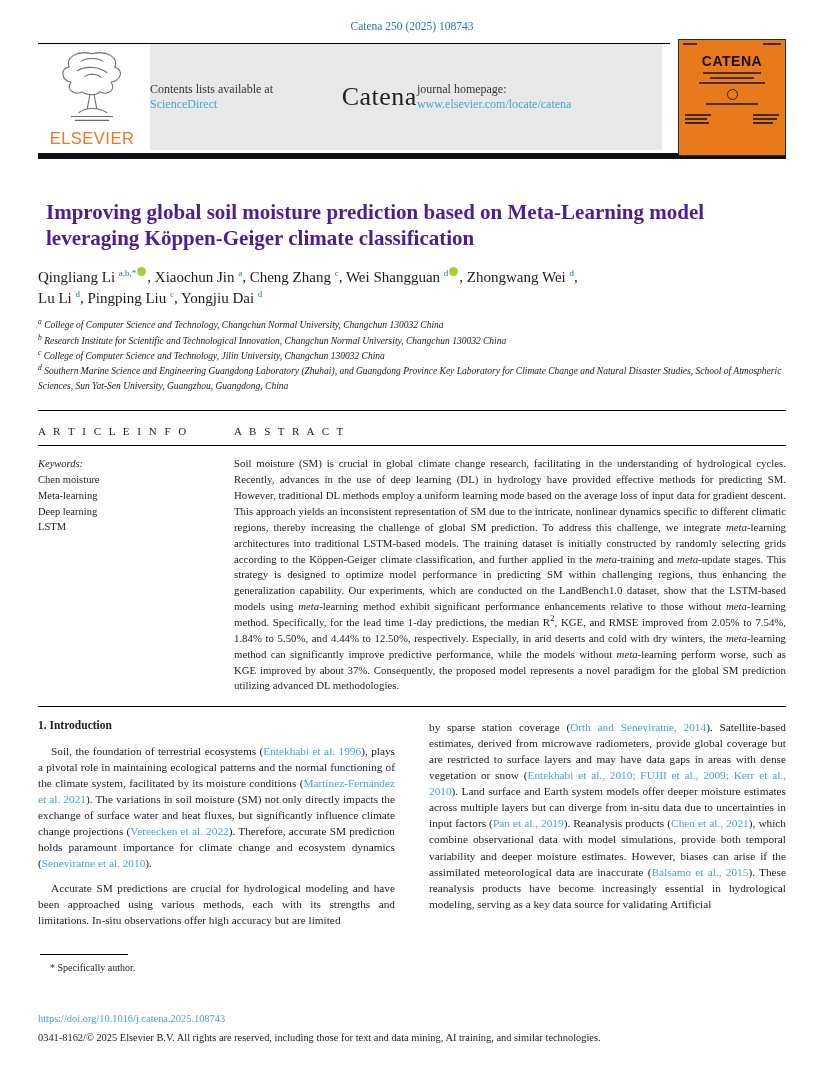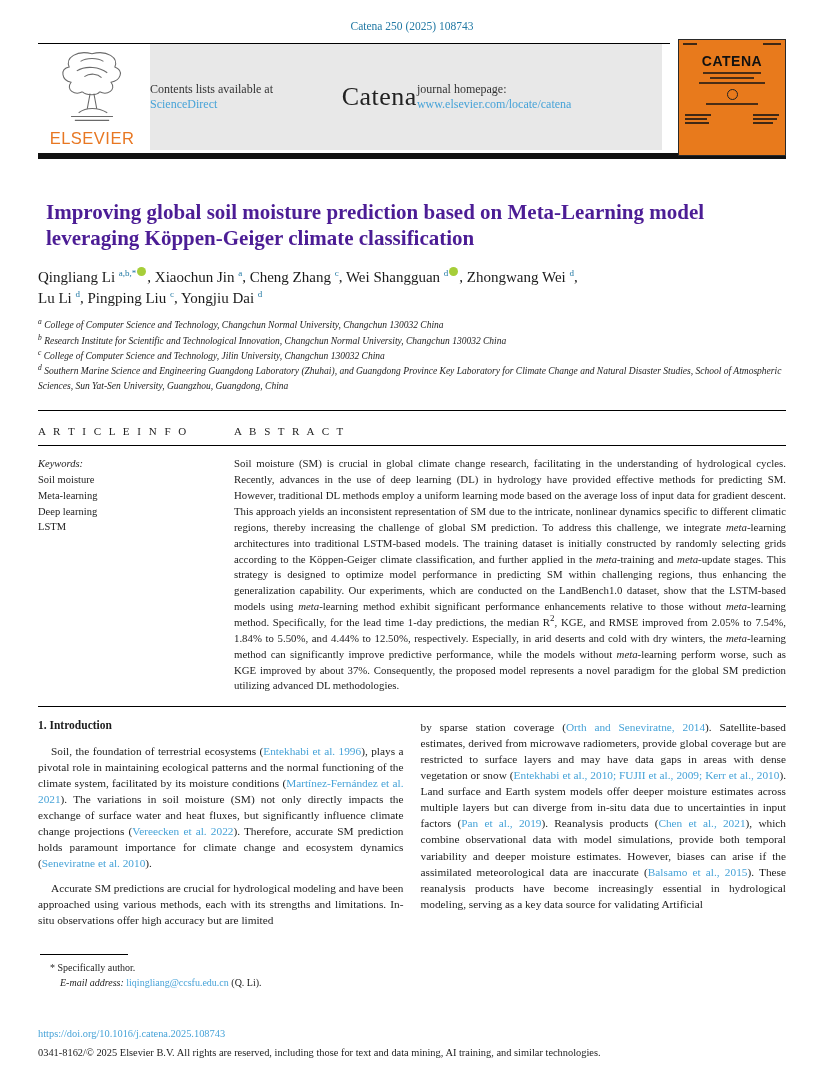--- a/index.html
+++ b/index.html
@@ -56,21 +56,21 @@
   .col-heading { font-size:11px; letter-spacing:2.5px; color:#222; padding-top:6px; }
   .heading-rule { border-top:1.3px solid #000; margin:8px 0 10px; }
   .kw-label { font-style:italic; font-size:10.5px; line-height:1.5; }
   .kw { font-size:10.5px; line-height:1.5; }
   .abs-body { margin:0; font-size:10.8px; line-height:1.47; text-align:justify; color:#1c1c1c; }
   .abs-body .rt-i { font-style:italic; }
   .abs-bottom-rule { border-top:1.3px solid #000; margin-top:12px; }
 
   
   .sec-heading { font-weight:bold; font-size:11.5px; margin-top:12px; }
-  .body-cols { display:flex; gap:17px; margin-top:0; }
+  .body-cols { display:flex; gap:34px; margin-top:0; }
   .body-cols .col { flex:1; min-width:0; }
   .body-p { margin:12px 0 0; font-size:11.3px; line-height:1.42; text-align:justify; color:#1c1c1c; }
   .body-p.indent { text-indent:13px; }
   .body-p + .body-p { margin-top:8px; }
   .rt-link { color:#47a3d8; }
 
   
   .footnote { margin-top:26px; font-size:10px; line-height:1.5; }
   .fn-rule { width:88px; border-top:1px solid #000; margin-bottom:5px; margin-left:2px; }
   .fn-line1 { padding-left:12px; }
@@ -159,21 +159,21 @@
 
     <div class="affiliations"><sup class="rt-affsup">a</sup><span class="rt-i"> College of Computer Science and Technology, Changchun Normal University, Changchun 130032 China</span><br><sup class="rt-affsup">b</sup><span class="rt-i"> Research Institute for Scientific and Technological Innovation, Changchun Normal University, Changchun 130032 China</span><br><sup class="rt-affsup">c</sup><span class="rt-i"> College of Computer Science and Technology, Jilin University, Changchun 130032 China</span><br><sup class="rt-affsup">d</sup><span class="rt-i"> Southern Marine Science and Engineering Guangdong Laboratory (Zhuhai), and Guangdong Province Key Laboratory for Climate Change and Natural Disaster Studies, School of Atmospheric Sciences, Sun Yat-Sen University, Guangzhou, Guangdong, China</span></div>
 
     <div class="sect-rule"></div>
 
     <div class="info-row">
       <div class="info-col">
         <div class="col-heading">A R T I C L E  I N F O</div>
         <div class="heading-rule"></div>
         <div class="kw-label">Keywords:</div>
-        <div class="kw">Soil moisture</div>
+        <div class="kw">Chen moisture</div>
         <div class="kw">Meta-learning</div>
         <div class="kw">Deep learning</div>
         <div class="kw">LSTM</div>
       </div>
       <div class="abs-col">
         <div class="col-heading">A B S T R A C T</div>
         <div class="heading-rule"></div>
         <p class="abs-body"><span>Soil moisture (SM) is crucial in global climate change research, facilitating in the understanding of hydrological cycles. Recently, advances in the use of deep learning (DL) in hydrology have provided effective methods for predicting SM. However, traditional DL methods employ a uniform learning mode based on the average loss of input data for gradient descent. This approach yields an inconsistent representation of SM due to the intricate, nonlinear dynamics specific to different climatic regions, thereby increasing the challenge of global SM prediction. To address this challenge, we integrate </span><span class="rt-i">meta</span><span>-learning architectures into traditional LSTM-based models. The training dataset is initially constructed by randomly selecting grids according to the Köppen-Geiger climate classification, and further applied in the </span><span class="rt-i">meta</span><span>-training and </span><span class="rt-i">meta</span><span>-update stages. This strategy is designed to optimize model performance in predicting SM within challenging regions, thus enhancing the generalization capability. Our experiments, which are conducted on the LandBench1.0 dataset, show that the LSTM-based models using </span><span class="rt-i">meta</span><span>-learning method exhibit significant performance enhancements relative to those without </span><span class="rt-i">meta</span><span>-learning method. Specifically, for the lead time 1-day predictions, the median R</span><sup>2</sup><span>, KGE, and RMSE improved from 2.05% to 7.54%, 1.84% to 5.50%, and 4.44% to 12.50%, respectively. Especially, in arid deserts and cold with dry winters, the </span><span class="rt-i">meta</span><span>-learning method can significantly improve predictive performance, while the models without </span><span class="rt-i">meta</span><span>-learning perform worse, such as KGE improved by about 37%. Consequently, the proposed model represents a novel paradigm for the global SM prediction utilizing advanced DL methodologies.</span></p>
       </div>
     </div>
@@ -182,23 +182,20 @@
 
     <div class="body-cols">
       <div class="col">
         <div class="sec-heading">1. Introduction</div>
         <p class="body-p indent"><span>Soil, the foundation of terrestrial ecosystems (</span><span class="rt-link">Entekhabi et al. 1996</span><span>), plays a pivotal role in maintaining ecological patterns and the normal functioning of the climate system, facilitated by its moisture conditions (</span><span class="rt-link">Martínez-Fernández et al. 2021</span><span>). The variations in soil moisture (SM) not only directly impacts the exchange of surface water and heat fluxes, but significantly influence climate change projections (</span><span class="rt-link">Vereecken et al. 2022</span><span>). Therefore, accurate SM prediction holds paramount importance for climate change and ecosystem dynamics (</span><span class="rt-link">Seneviratne et al. 2010</span><span>).</span></p>
         <p class="body-p indent">Accurate SM predictions are crucial for hydrological modeling and have been approached using various methods, each with its strengths and limitations. In-situ observations offer high accuracy but are limited</p>
 
         <div class="footnote">
           <div class="fn-rule"></div>
           <div class="fn-line1">* Specifically author.</div>
-          <div class="fn-line2">
-            <span class="fn-email-label">E-mail address: </span><span class="fn-email">liqingliang@ccsfu.edu.cn</span><span> (Q. Li).</span>
-          </div>
         </div>
       </div>
 
       <div class="col">
         <p class="body-p"><span>by sparse station coverage (</span><span class="rt-link">Orth and Seneviratne, 2014</span><span>). Satellite-based estimates, derived from microwave radiometers, provide global coverage but are restricted to surface layers and may have data gaps in areas with dense vegetation or snow (</span><span class="rt-link">Entekhabi et al., 2010; FUJII et al., 2009; Kerr et al., 2010</span><span>). Land surface and Earth system models offer deeper moisture estimates across multiple layers but can diverge from in-situ data due to uncertainties in input factors (</span><span class="rt-link">Pan et al., 2019</span><span>). Reanalysis products (</span><span class="rt-link">Chen et al., 2021</span><span>), which combine observational data with model simulations, provide both temporal variability and deeper moisture estimates. However, biases can arise if the assimilated meteorological data are inaccurate (</span><span class="rt-link">Balsamo et al., 2015</span><span>). These reanalysis products have become increasingly essential in hydrological modeling, serving as a key data source for validating Artificial</span></p>
       </div>
     </div>
 
     <div class="footer">
       <div class="doi">https://doi.org/10.1016/j.catena.2025.108743</div>

